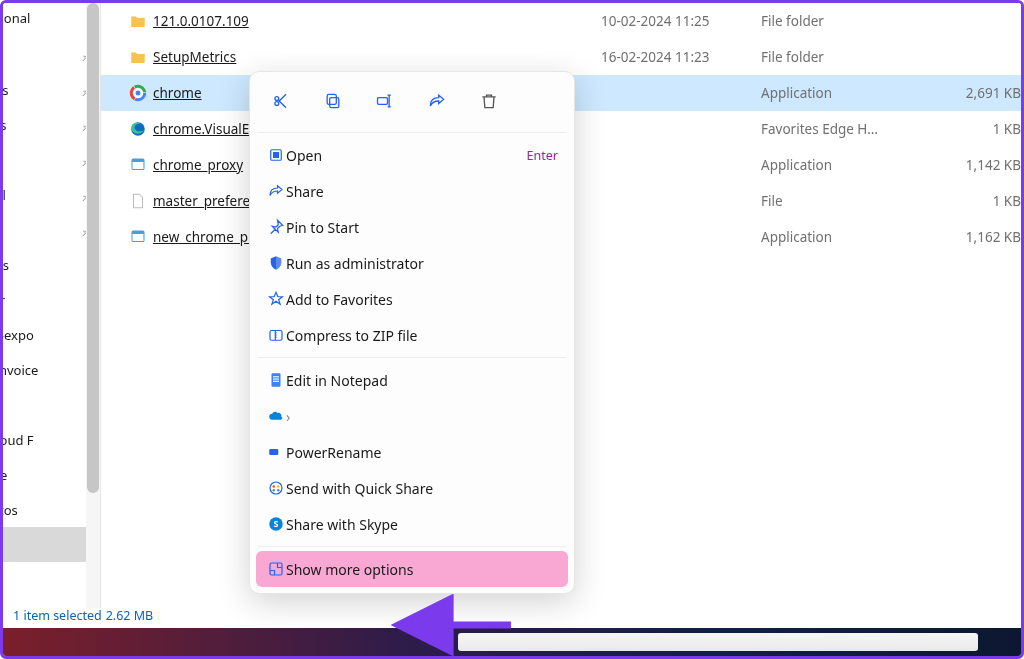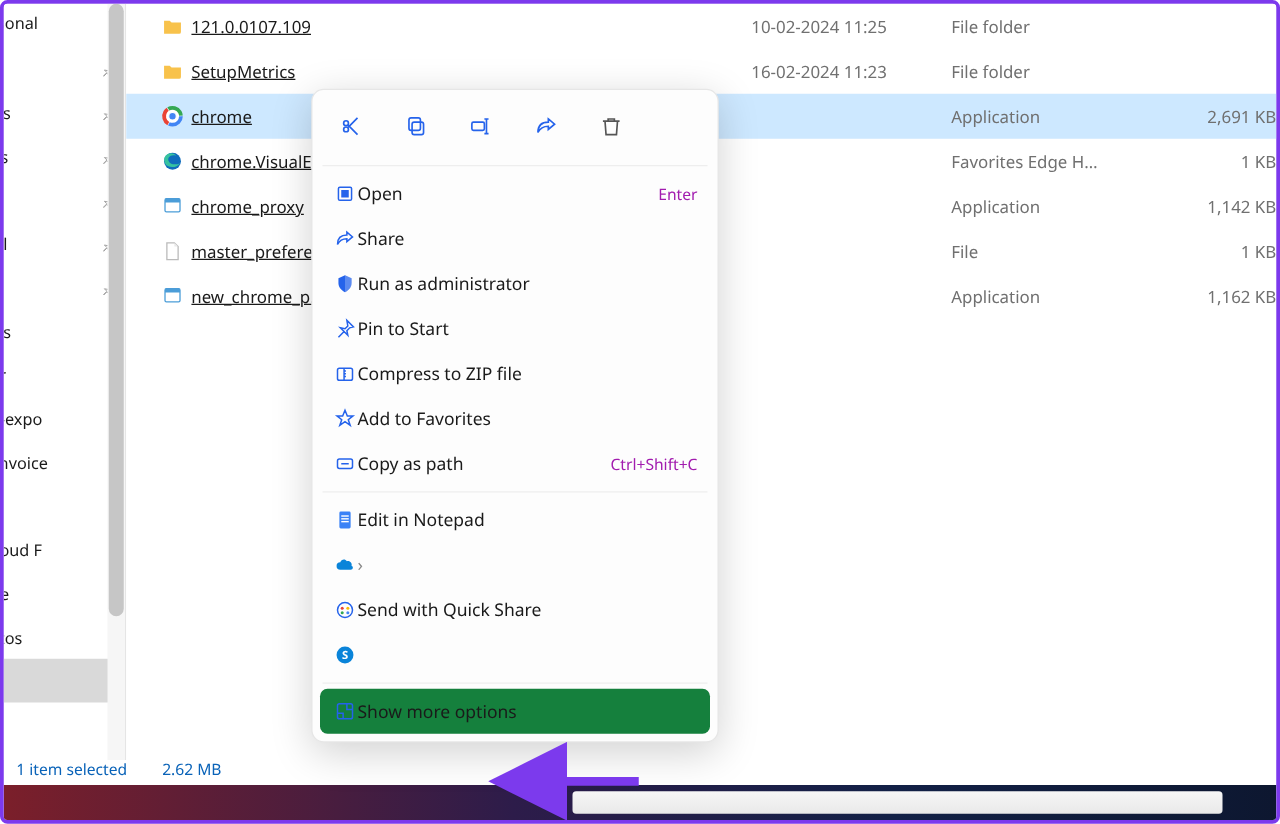--- a/index.html
+++ b/index.html
@@ -28,38 +28,38 @@
   
   .files{position:absolute;left:98px;top:0;right:0;height:605px;background:#fff;}
   .row{display:grid;grid-template-columns:28px 24px 1fr 160px 160px 100px;align-items:center;height:36px;font-size:13.5px;color:var(--text);}
   .row.sel{background:var(--sel-bg);}
   .row .name{white-space:nowrap;overflow:hidden;text-overflow:ellipsis;padding-right:10px;text-decoration:underline;}
   .row .date,.row .type{color:var(--muted);}
   .row .size{color:var(--muted);text-align:right;padding-right:0;}
   .ficon{width:18px;height:18px;display:flex;align-items:center;justify-content:center;}
 
   
-  .status{position:absolute;left:0;bottom:28px;height:26px;display:flex;align-items:center;gap:28px;padding:0 10px;font-size:12.5px;color:#0a63b8;}
+  .status{position:absolute;left:0;bottom:28px;height:26px;display:flex;align-items:center;gap:4px;padding:0 10px;font-size:12.5px;color:#0a63b8;}
   .status span{color:#0a63b8;}
 
   
   .bottom{position:absolute;left:0;right:0;bottom:0;height:28px;background:linear-gradient(90deg,#7b1f2a 0%,#2d1c4a 40%,#122046 70%,#0d1730 100%);}
   .bottom .tb{position:absolute;left:455px;top:5px;width:520px;height:18px;background:linear-gradient(#f6f6f6,#e9e9e9);border-radius:3px;}
 
   
   .menu{position:absolute;left:246px;top:68px;width:326px;background:#fdfdfd;border:1px solid #e6e6e6;border-radius:10px;box-shadow:var(--menu-shadow);padding:6px;}
   .menu-top{display:flex;gap:10px;padding:6px 4px 10px 4px;}
   .mtbtn{width:42px;height:34px;border-radius:6px;display:flex;align-items:center;justify-content:center;color:#3b82f6;}
   .mtbtn svg{width:20px;height:20px;}
   .menu hr{border:none;border-top:1px solid #eee;margin:4px 2px;}
   .mitem{display:flex;align-items:center;height:36px;padding:0 10px;border-radius:6px;font-size:14px;color:var(--text);}
   .mitem .lbl{flex:1;}
   .mitem .accel{color:#a21caf;font-size:12.5px;}
   .mitem .chev{color:#8a8a8a;}
-  .mitem.highlight{background:#15803d;position:relative;}
+  .mitem.highlight{background:#f9a8d4;position:relative;}
   .micon{width:20px;height:20px;display:flex;align-items:center;justify-content:center;}
   .micon svg{width:18px;height:18px;}
 
   
   .arrow{position:absolute;left:430px;top:604px;pointer-events:none;}
   .arrow svg{overflow:visible;}
 
   
   .blue{stroke:#2563eb;fill:none;stroke-width:1.6;}
   .bluef{fill:#2563eb;}
@@ -294,100 +294,100 @@
         <span class="micon">
           <svg viewBox="0 0 24 24">
             <path class="blue" d="M14 5l6 5-6 5v-3c-5 0-8 2-10 6 0-7 4-10 10-10z"></path>
           </svg>
         </span>
         <span class="lbl">Share</span>
       </div>
       <div class="mitem">
         <span class="micon">
           <svg viewBox="0 0 24 24">
+            <path class="blue" d="M14 3l7 7-4 1-3 3 1 5-4-4-6 6 6-6-4-4 5 1 3-3z"></path>
+          </svg>
+        </span>
+        <span class="lbl">Pin to Start</span>
+      </div>
+      <div class="mitem">
+        <span class="micon">
+          <svg viewBox="0 0 24 24">
             <path fill="#2563eb" d="M12 3l7 3v5c0 5-3 8-7 10-4-2-7-5-7-10V6z"></path>
             <path fill="#fff" d="M12 3v18c4-2 7-5 7-10V6z" opacity=".25"></path>
           </svg>
         </span>
         <span class="lbl">Run as administrator</span>
       </div>
       <div class="mitem">
         <span class="micon">
           <svg viewBox="0 0 24 24">
-            <path class="blue" d="M14 3l7 7-4 1-3 3 1 5-4-4-6 6 6-6-4-4 5 1 3-3z"></path>
-          </svg>
-        </span>
-        <span class="lbl">Pin to Start</span>
+            <path class="blue" d="M12 3l2.5 6h6l-5 4 2 6-5.5-4-5.5 4 2-6-5-4h6z"></path>
+          </svg>
+        </span>
+        <span class="lbl">Add to Favorites</span>
       </div>
       <div class="mitem">
         <span class="micon">
           <svg viewBox="0 0 24 24">
             <rect x="4" y="6" width="16" height="13" rx="2" class="blue"></rect>
             <path class="blue" d="M11 6v13M11 9h2M11 12h2M11 15h2"></path>
           </svg>
         </span>
         <span class="lbl">Compress to ZIP file</span>
-      </div>
-      <div class="mitem">
-        <span class="micon">
-          <svg viewBox="0 0 24 24">
-            <path class="blue" d="M12 3l2.5 6h6l-5 4 2 6-5.5-4-5.5 4 2-6-5-4h6z"></path>
-          </svg>
-        </span>
-        <span class="lbl">Add to Favorites</span>
-      </div>
-      <div class="mitem">
-        <span class="micon">
-          <svg viewBox="0 0 24 24">
-            <rect x="4" y="7" width="16" height="10" rx="2" class="blue"></rect>
-            <path class="blue" d="M8 12h8"></path>
-          </svg>
-        </span>
-        <span class="lbl">Copy as path</span>
-        <span class="accel">Ctrl+Shift+C</span>
       </div>
       <hr>
       <div class="mitem">
         <span class="micon">
           <svg viewBox="0 0 24 24">
             <rect x="6" y="3" width="12" height="18" rx="1.5" fill="#3b82f6"></rect>
             <rect x="8" y="7" width="8" height="1.5" fill="#fff"></rect>
             <rect x="8" y="10" width="8" height="1.5" fill="#fff"></rect>
             <rect x="8" y="13" width="8" height="1.5" fill="#fff"></rect>
           </svg>
         </span>
         <span class="lbl">Edit in Notepad</span>
       </div>
       <div class="mitem">
         <span class="micon">
           <svg viewBox="0 0 24 24">
             <path fill="#0a84d9" d="M7 17a4 4 0 0 1 0-8c1-3 5-4 7-1 3-1 6 2 5 5 2 0 2 4-1 4z"></path>
           </svg>
         </span>
         <span class="chev">›</span>
+      </div>
+      <div class="mitem">
+        <span class="micon">
+          <svg viewBox="0 0 24 24">
+            <rect x="3" y="8" width="12" height="8" rx="1.5" fill="#2563eb"></rect>
+            <path stroke="#fff" stroke-width="1.4" d="M17 5v14M15 5h4M15 19h4"></path>
+          </svg>
+        </span>
+        <span class="lbl">PowerRename</span>
       </div>
       <div class="mitem">
         <span class="micon">
           <svg viewBox="0 0 24 24">
             <circle cx="12" cy="12" r="8" fill="none" stroke="#2563eb" stroke-width="1.6"></circle>
             <circle cx="9" cy="10" r="1.6" fill="#ea4335"></circle>
             <circle cx="15" cy="10" r="1.6" fill="#fbbc05"></circle>
             <circle cx="9" cy="15" r="1.6" fill="#34a853"></circle>
             <circle cx="15" cy="15" r="1.6" fill="#4285f4"></circle>
           </svg>
         </span>
         <span class="lbl">Send with Quick Share</span>
       </div>
       <div class="mitem">
         <span class="micon">
           <svg viewBox="0 0 24 24">
             <circle cx="12" cy="12" r="9" fill="#0a84d9"></circle>
             <text x="12" y="16" text-anchor="middle" font-size="12" font-weight="700" fill="#fff">S</text>
           </svg>
         </span>
+        <span class="lbl">Share with Skype</span>
       </div>
       <hr>
       <div class="mitem highlight">
         <span class="micon">
           <svg viewBox="0 0 24 24">
             <rect x="4" y="4" width="16" height="16" rx="2" class="blue"></rect>
             <path class="blue" d="M14 4v6h6M4 14h6v6"></path>
           </svg>
         </span>
         <span class="lbl">Show more options</span>

